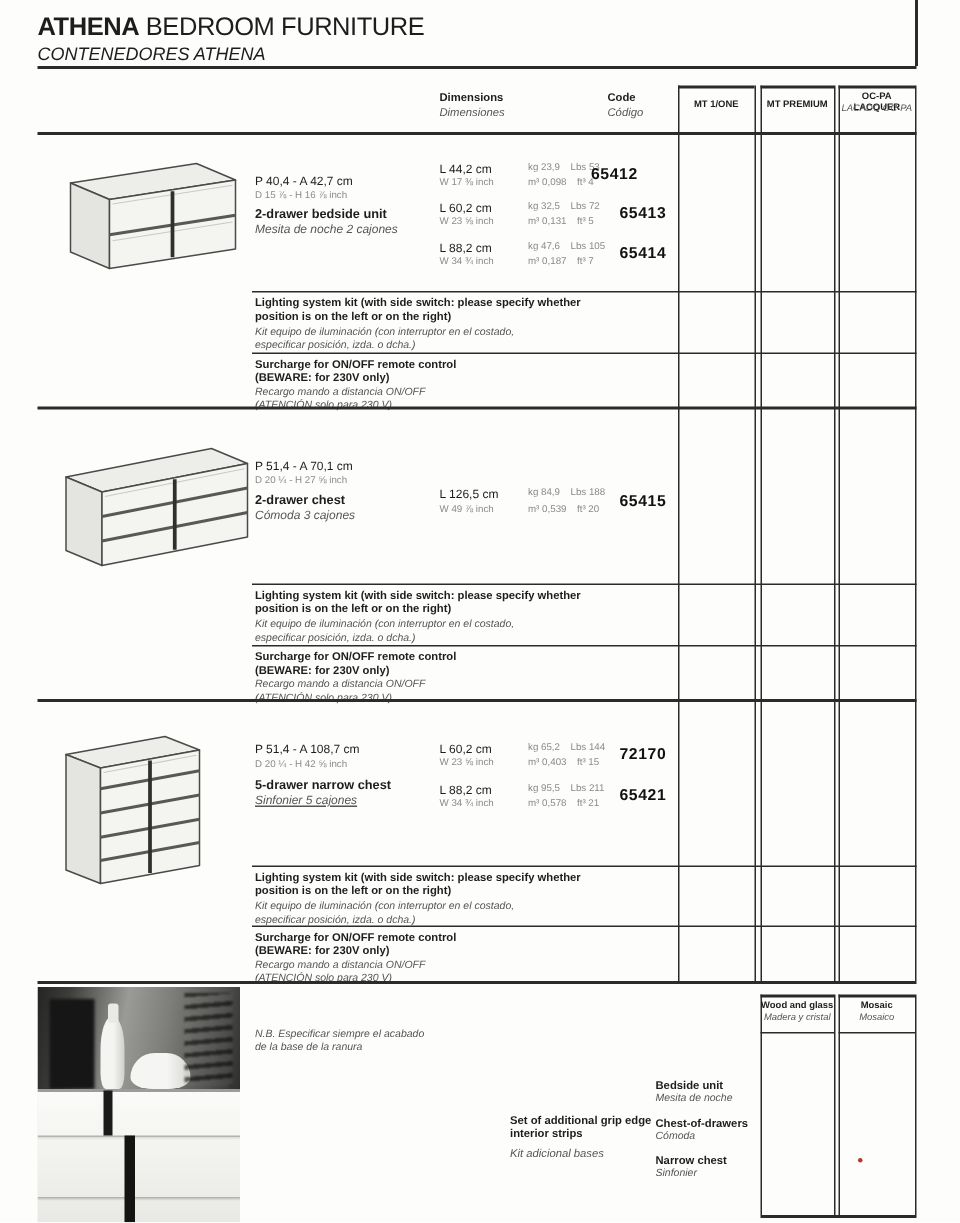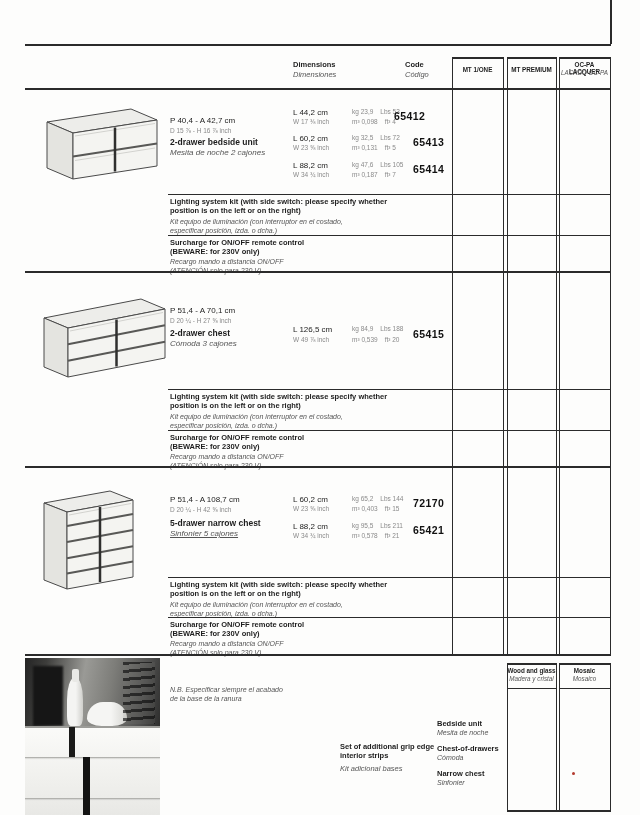--- a/index.html
+++ b/index.html
@@ -42,20 +42,24 @@
   .ph-line2{position:absolute;left:0;top:72px;width:135px;height:1px;background:#b2b2ae;box-shadow:0 1px 1px rgba(0,0,0,.12);}
   .ph-slot1{position:absolute;left:44px;top:1px;width:6px;height:30px;background:#1b1b1a;}
   .ph-slot2{position:absolute;left:58px;top:31px;width:7px;height:58px;background:#141413;}
   .red-dot{position:absolute;left:572px;top:772px;width:3px;height:3px;background:#b33a2e;border-radius:50%;}
 </style>
 </head>
 <body>
 
 <div class="page">
 
+  <div class="abs t17" style="left:25px;top:8px;">
+    <span class="b">ATHENA</span><span> BEDROOM FURNITURE</span>
+  </div>
+  <div class="abs t12 it" style="left:25px;top:29px;">CONTENEDORES ATHENA</div>
   <div class="hline" style="left:25px;top:44px;width:586px;height:2px;"></div>
   <div class="vline" style="left:610px;top:0;height:44px;width:1.5px;"></div>
 
   <div class="abs t75 b" style="left:293px;top:60px;text-align:center;">Dimensions</div>
   <div class="abs t75 it gray2" style="left:293px;top:70px;">Dimensiones</div>
   <div class="abs t75 b" style="left:405px;top:60px;">Code</div>
   <div class="abs t75 it gray2" style="left:405px;top:70px;">Código</div>
 
   <div class="hline" style="left:452px;top:57px;width:51px;height:1.5px;"></div>
   <div class="hline" style="left:507px;top:57px;width:49px;height:1.5px;"></div>

